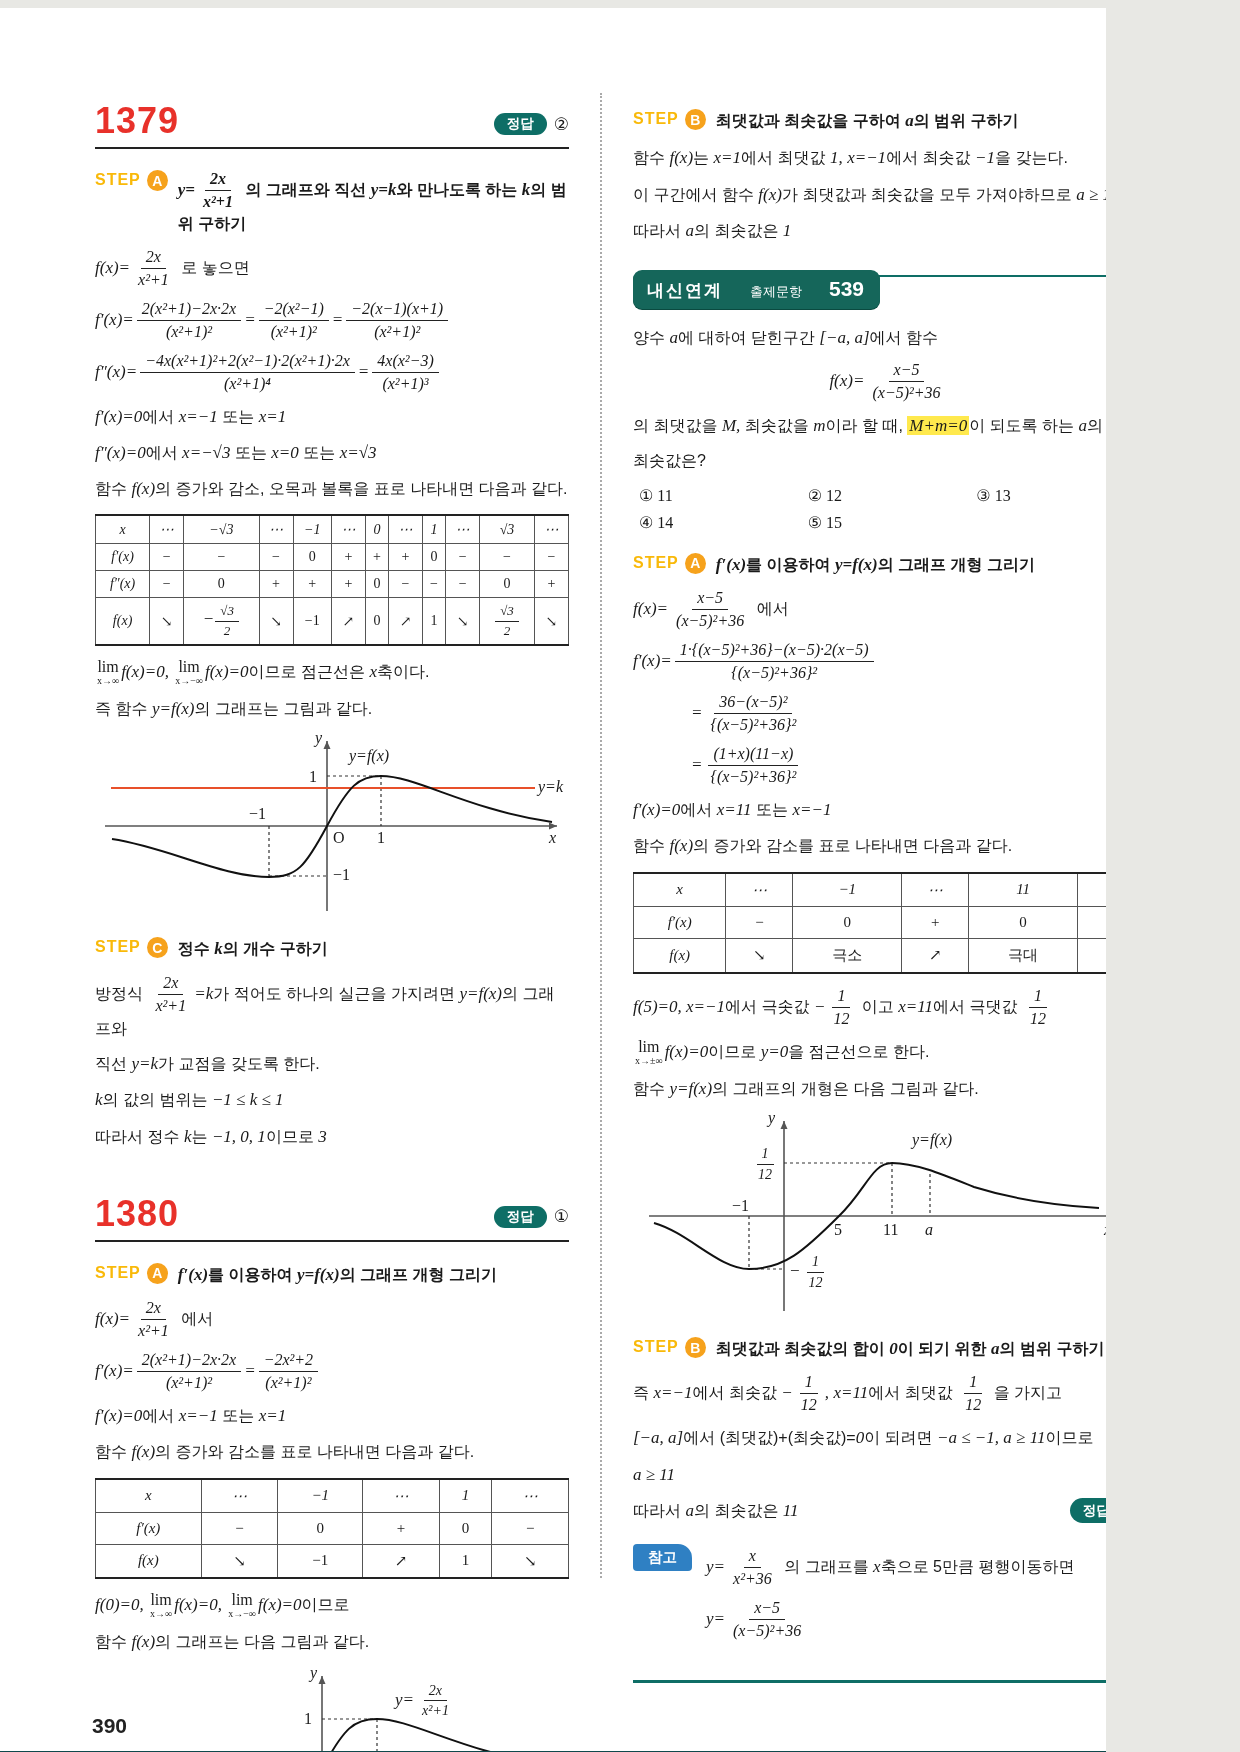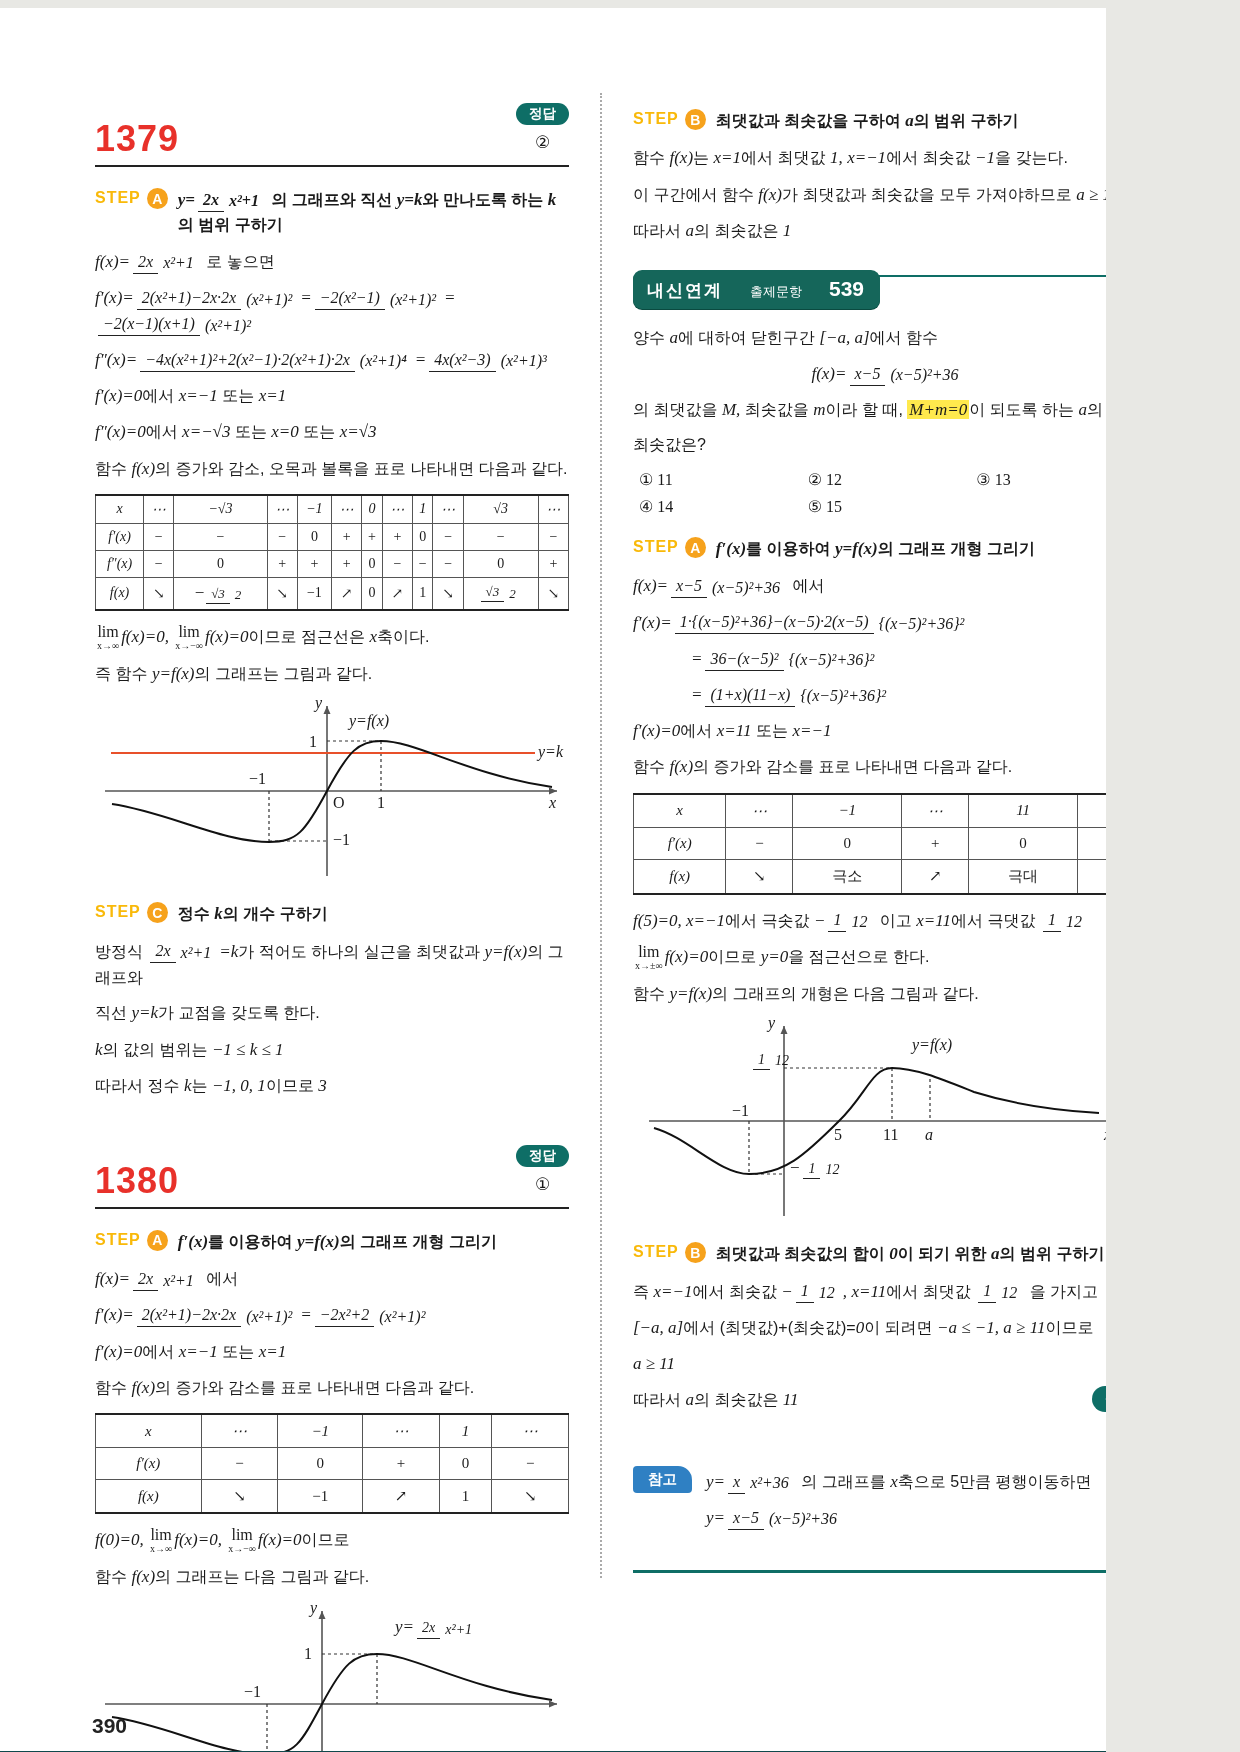--- a/index.html
+++ b/index.html
@@ -9,38 +9,38 @@
   .col-left{left:95px;width:474px;}
   .col-right{left:633px;width:512px;top:100px;}
   .divider{position:absolute;left:600px;top:85px;height:1485px;border-left:2px dotted #aaa;}
   .bottombar{position:absolute;left:0;bottom:0;width:100%;height:9px;background:#10484c;}
   .pagenum{position:absolute;left:92px;bottom:22px;font-size:21px;font-weight:bold;color:#222;}
 
   
   .probhead{display:flex;justify-content:space-between;align-items:flex-end;
             border-bottom:2px solid #222;padding-bottom:8px;margin-bottom:14px;}
   .probnum{color:#e8312a;font-size:36px;font-weight:800;letter-spacing:1px;line-height:1;}
-  .ansbadge{display:inline-flex;align-items:center;gap:7px;font-size:17px;margin-bottom:4px;flex-direction:column;}
+  .ansbadge{display:inline-flex;align-items:center;gap:7px;font-size:17px;margin-bottom:4px;}
   .anspill{background:#0e6e66;color:#fff;border-radius:20px;padding:2px 13px;font-size:13.5px;font-weight:bold;}
 
   
   .step{display:flex;align-items:flex-start;gap:6px;margin:20px 0 10px 0;}
   .steplabel{color:#f9b909;font-weight:bold;font-size:16px;letter-spacing:1px;padding-top:2px;}
   .stepcircle{flex:none;width:21px;height:21px;border-radius:50%;background:#f6a21c;color:#fff;
               font-weight:bold;display:inline-flex;align-items:center;justify-content:center;
               font-size:14px;margin-top:1px;}
   .steptitle{font-weight:bold;font-size:16px;line-height:1.55;padding-left:4px;}
   .steptitle .tm{font-weight:bold;}
 
   
   .line{margin:9px 0;font-size:16px;line-height:1.6;}
   .tk{font-size:16px;}
   .tm{font-family:"Liberation Serif","DejaVu Serif",serif;font-style:italic;font-size:17px;}
   .hl{background:#ffe94d;font-style:italic;padding:0 2px;}
-  .frac{display:inline-flex;flex-direction:row;align-items:center;vertical-align:middle;
+  .frac{display:inline-flex;flex-direction:column;align-items:center;vertical-align:middle;
         margin:0 3px;font-family:"Liberation Serif","DejaVu Serif",serif;font-style:italic;font-size:16px;}
   .frac .fn{padding:0 5px 1px 5px;border-bottom:1.4px solid #222;line-height:1.25;white-space:nowrap;}
   .frac .fd{padding:1px 5px 0 5px;line-height:1.25;white-space:nowrap;}
   .lim{display:inline-flex;flex-direction:column;align-items:center;vertical-align:middle;
        font-family:"Liberation Serif","DejaVu Serif",serif;line-height:1;margin:0 2px;}
   .lim .limtop{font-size:16px;}
   .lim .limsub{font-size:10px;margin-top:1px;}
   .indent{margin-left:58px;}
   .center{text-align:center;}
 
@@ -236,21 +236,21 @@
 
     <div class="step">
       <span class="steplabel">STEP</span>
       <span class="stepcircle">C</span>
       <span class="steptitle"><span class="tk">정수 </span><span class="tm">k</span><span class="tk">의 개수 구하기</span></span>
     </div>
 
     <div class="line"><span class="tk">방정식 </span><span class="frac">
           <span class="fn">2x</span>
           <span class="fd">x²+1</span>
-        </span><span class="tm">=k</span><span class="tk">가 적어도 하나의 실근을 최댓값과 </span><span class="tm">y=f(x)</span><span class="tk">의 그래프와</span></div>
+        </span><span class="tm">=k</span><span class="tk">가 적어도 하나의 실근을 가지려면 </span><span class="tm">y=f(x)</span><span class="tk">의 그래프와</span></div>
     <div class="line"><span class="tk">직선 </span><span class="tm">y=k</span><span class="tk">가 교점을 갖도록 한다.</span></div>
     <div class="line"><span class="tm">k</span><span class="tk">의 값의 범위는 </span><span class="tm">−1 ≤ k ≤ 1</span></div>
     <div class="line"><span class="tk">따라서 정수 </span><span class="tm">k</span><span class="tk">는 </span><span class="tm">−1, 0, 1</span><span class="tk">이므로 </span><span class="tm">3</span></div>
 
     <div class="probhead" style="margin-top:46px;">
       <span class="probnum">1380</span>
       <span class="ansbadge">
         <span class="anspill">정답</span>
         <span>①</span>
       </span>

